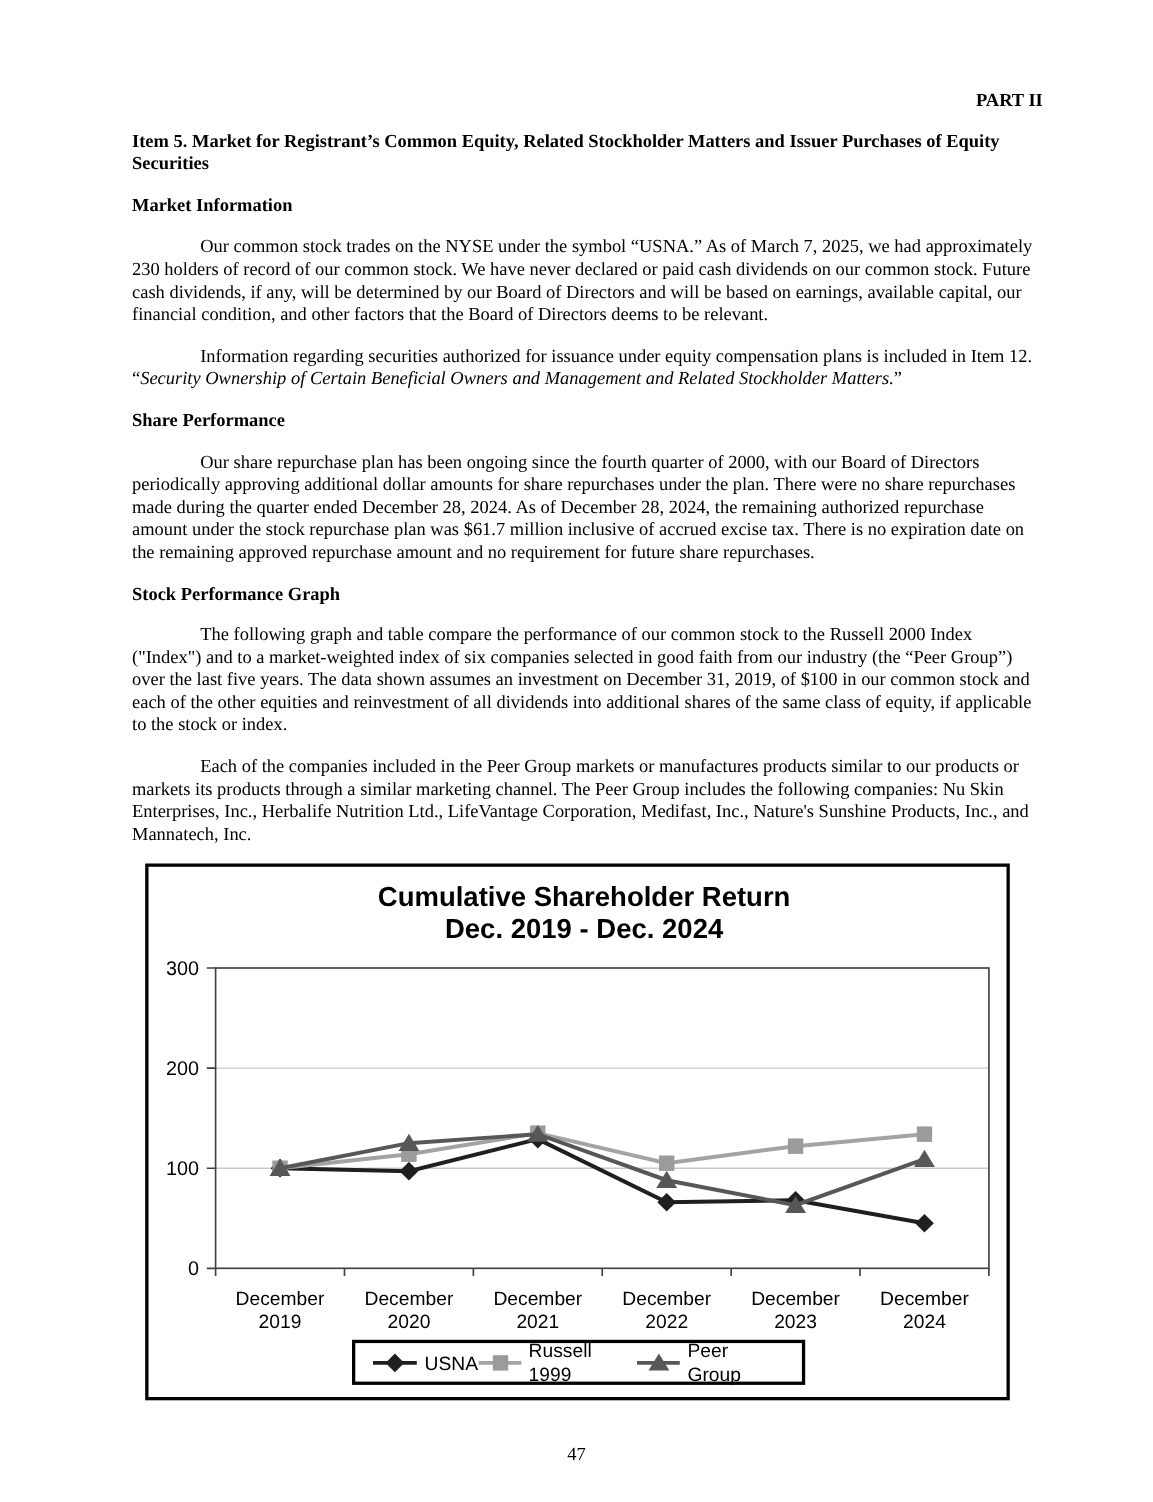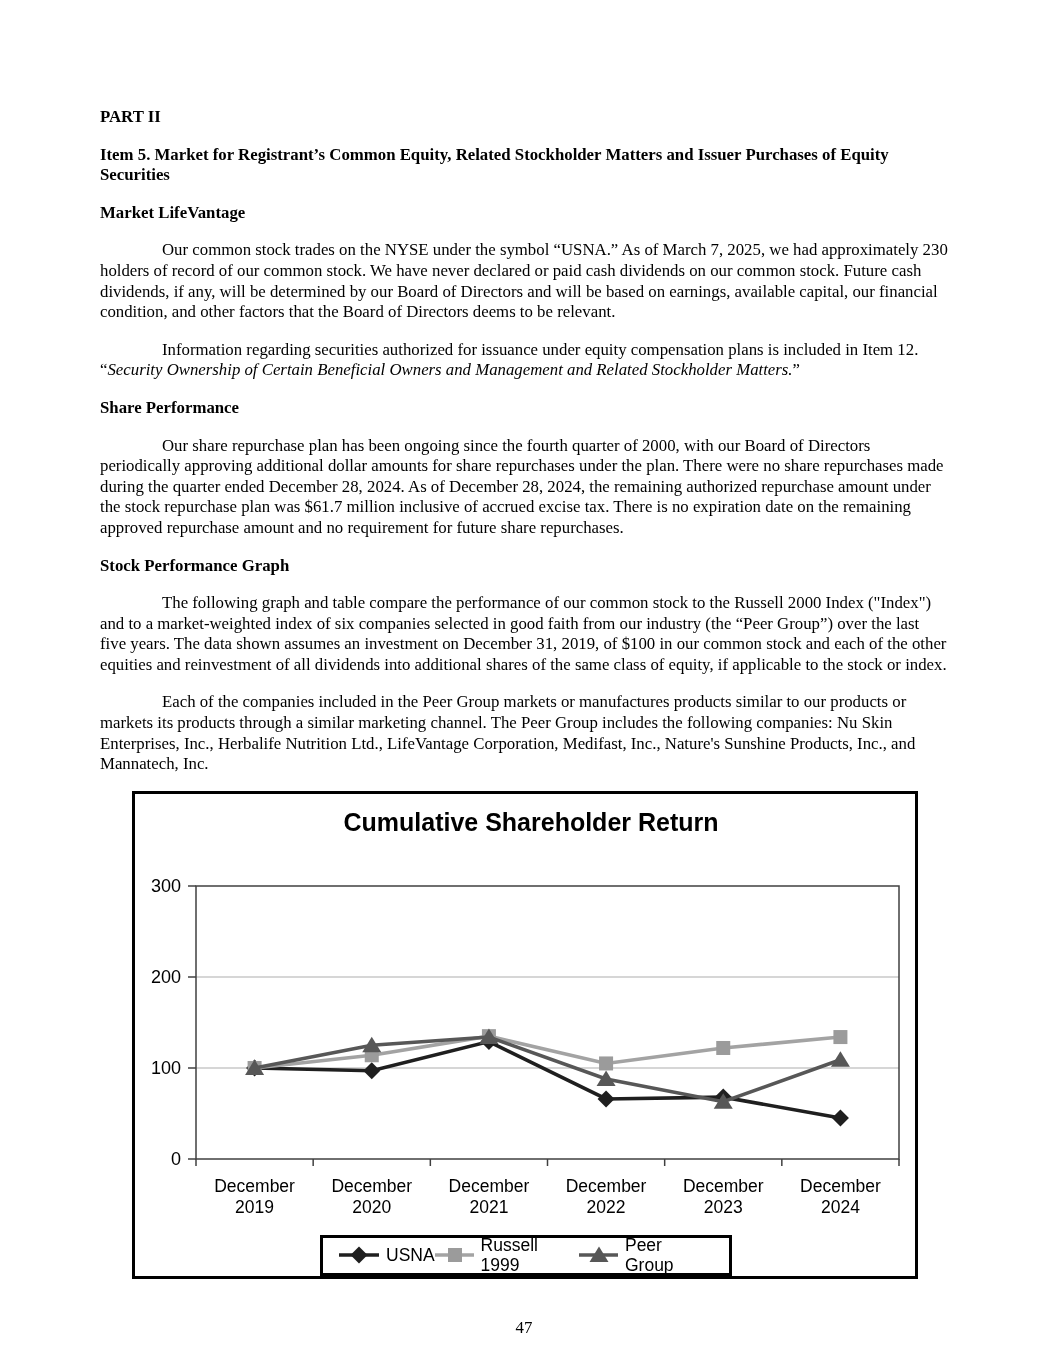--- a/index.html
+++ b/index.html
@@ -2,74 +2,75 @@
 <html><head>
 <meta charset="utf-8">
 <style>
   * { margin:0; padding:0; box-sizing:border-box; }
   html,body { background:#ffffff; }
   body {
     width:1048px; height:1365px; position:relative;
     font-family:"Liberation Serif", serif; color:#000;
   }
   .content { padding:81px 100px 0 100px; font-size:16.8px; line-height:20.6px; }
-  .blk { margin-top:17px; }
-  .center { text-align:left;margin-top:26px; }
+  .blk { margin-top:17px;margin-left:20px; }
+  .center { text-align:right; }
   .bold { font-weight:bold; }
   p.body-para { text-indent:62px; }
   .italic { font-style:italic; }
 
   .chart-box {
     margin:16px 0 0 32px; width:786px; height:488px;
     border:3.5px solid #000; position:relative; background:#fff;
     font-family:"Liberation Sans", sans-serif;
     padding-left:12px;
   }
   .chart-title-wrap { position:relative; z-index:2; margin-top:14px; text-align:center; }
   .chart-title   { font-weight:bold; font-size:25px; line-height:29px; color:#000; }
   .chart-subtitle{ font-weight:bold; font-size:25px; line-height:29px; color:#000; }
   svg.plot { position:absolute; left:0; top:0; z-index:1;
              font-family:"Liberation Sans", sans-serif; }
   .legend {
     position:absolute; left:185px; top:430px; width:412px; height:41px;
     border:3px solid #000; background:#fff; z-index:3;
     display:flex; align-items:center; justify-content:space-between;
-    padding:0 16px; font-size:17.5px; color:#000;margin-top:11px;
+    padding:0 16px; font-size:17.5px; color:#000;
   }
   .legend-item { display:flex; align-items:center; gap:7px; }
   .footer { margin-top:39px; text-align:center; font-size:16.8px; }
 </style>
 </head>
 <body>
 
 <div class="content">
 
   <div class="center bold">PART II</div>
 
   <div class="blk bold">Item 5. Market for Registrant’s Common Equity, Related Stockholder Matters and Issuer Purchases of Equity Securities</div>
 
-  <div class="blk bold">Market LifeVantage</div>
+  <div class="blk bold">Market Information</div>
 
   <p class="blk body-para">Our common stock trades on the NYSE under the symbol “USNA.” As of March 7, 2025, we had approximately 230 holders of record of our common stock. We have never declared or paid cash dividends on our common stock. Future cash dividends, if any, will be determined by our Board of Directors and will be based on earnings, available capital, our financial condition, and other factors that the Board of Directors deems to be relevant.</p>
 
   <p class="blk body-para"><span>Information regarding securities authorized for issuance under equity compensation plans is included in Item 12. “</span><span class="italic">Security Ownership of Certain Beneficial Owners and Management and Related Stockholder Matters.</span><span>”</span></p>
 
   <div class="blk bold">Share Performance</div>
 
   <p class="blk body-para">Our share repurchase plan has been ongoing since the fourth quarter of 2000, with our Board of Directors periodically approving additional dollar amounts for share repurchases under the plan. There were no share repurchases made during the quarter ended December 28, 2024. As of December 28, 2024, the remaining authorized repurchase amount under the stock repurchase plan was $61.7 million inclusive of accrued excise tax. There is no expiration date on the remaining approved repurchase amount and no requirement for future share repurchases.</p>
 
   <div class="blk bold">Stock Performance Graph</div>
 
   <p class="blk body-para">The following graph and table compare the performance of our common stock to the Russell 2000 Index ("Index") and to a market-weighted index of six companies selected in good faith from our industry (the “Peer Group”) over the last five years. The data shown assumes an investment on December 31, 2019, of $100 in our common stock and each of the other equities and reinvestment of all dividends into additional shares of the same class of equity, if applicable to the stock or index.</p>
 
   <p class="blk body-para">Each of the companies included in the Peer Group markets or manufactures products similar to our products or markets its products through a similar marketing channel. The Peer Group includes the following companies: Nu Skin Enterprises, Inc., Herbalife Nutrition Ltd., LifeVantage Corporation, Medifast, Inc., Nature's Sunshine Products, Inc., and Mannatech, Inc.</p>
 
   <div class="chart-box">
     <div class="chart-title-wrap">
       <div class="chart-title">Cumulative Shareholder Return</div>
+      <div class="chart-subtitle">Dec. 2019 - Dec. 2024</div>
     </div>
     <svg id="plot-svg" class="plot" width="779" height="481">
         <g>
           <line x1="61" y1="274" x2="764" y2="274" stroke="#c9c9c9" stroke-width="1.3"></line>
           <line x1="61" y1="183" x2="764" y2="183" stroke="#c9c9c9" stroke-width="1.3"></line>
         </g>
         <rect x="61" y="92" width="703" height="273" fill="none" stroke="#404040" stroke-width="1.5"></rect>
         <g>
           <line x1="53" y1="365" x2="61" y2="365" stroke="#404040" stroke-width="1.5"></line>
           <text x="46" y="371" text-anchor="end" font-size="18" fill="#000">0</text>

